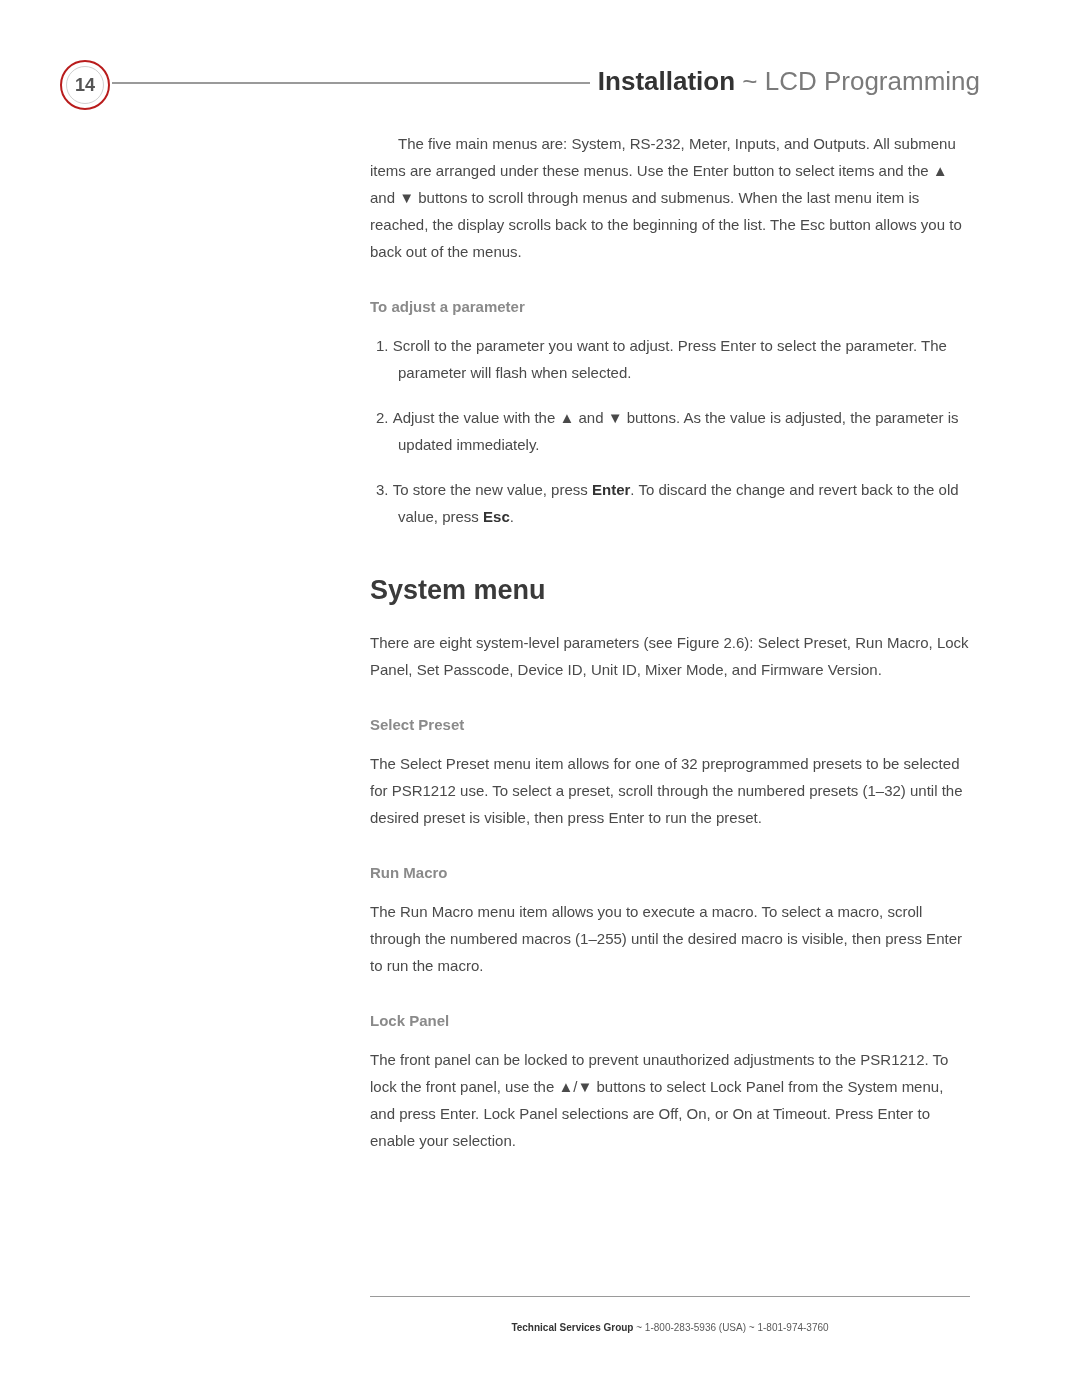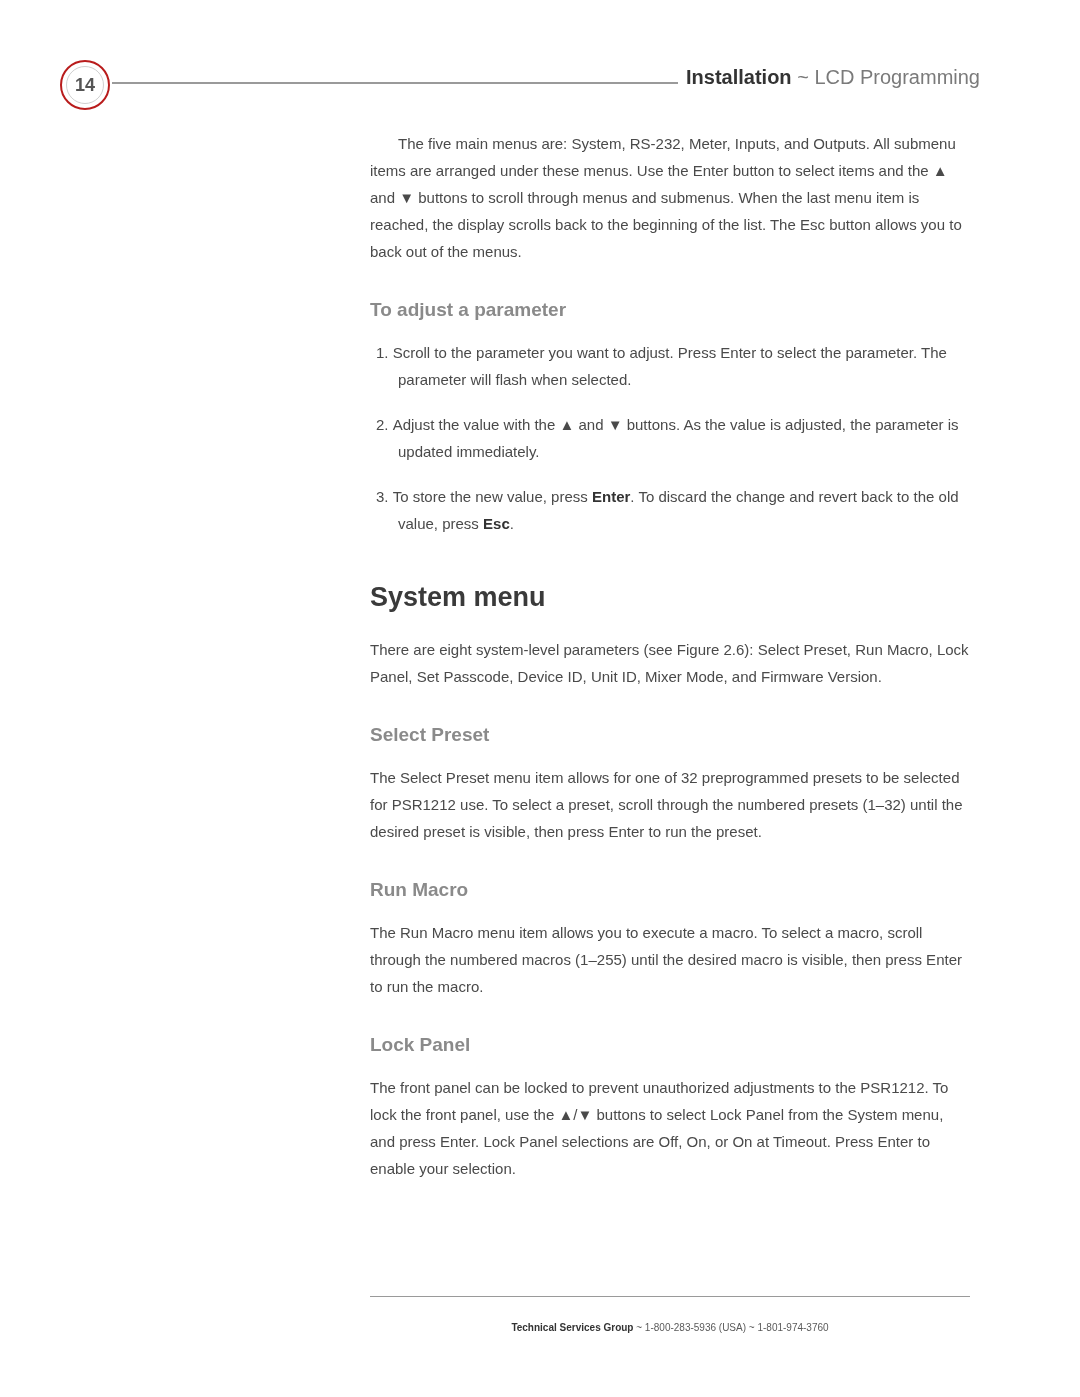--- a/index.html
+++ b/index.html
@@ -50,21 +50,21 @@
     height: 1px;
     border-top: 2px solid #9a9a9a;
   }
   .header-title {
     position: absolute;
     top: 66px;
     right: 100px;
     background: #fff;
     padding-left: 8px;
     font-family: 'Trebuchet MS', Arial, sans-serif;
-    font-size: 20px;
+    font-size: 26px;
     color: #5a5a5a;
     font-weight: 600;
   }
   .header-title .thin {
     font-weight: 400;
     color: #7a7a7a;
   }
   .content {
     margin-left: 300px;
     margin-top: 60px;
@@ -73,21 +73,21 @@
     font-family: 'Trebuchet MS', 'Lucida Sans', Arial, sans-serif;
     font-size: 15px;
     line-height: 1.8;
   }
   .intro {
     text-indent: 28px;
   }
   .h3 {
     color: #8a8a8a;
     font-weight: bold;
-    font-size: 19px;
+    font-size: 15px;
     margin-top: 28px;
     margin-bottom: 12px;
     font-family: 'Trebuchet MS', Arial, sans-serif;
   }
   .h2 {
     color: #3a3a3a;
     font-weight: bold;
     font-size: 27px;
     margin-top: 36px;
     margin-bottom: 14px;

